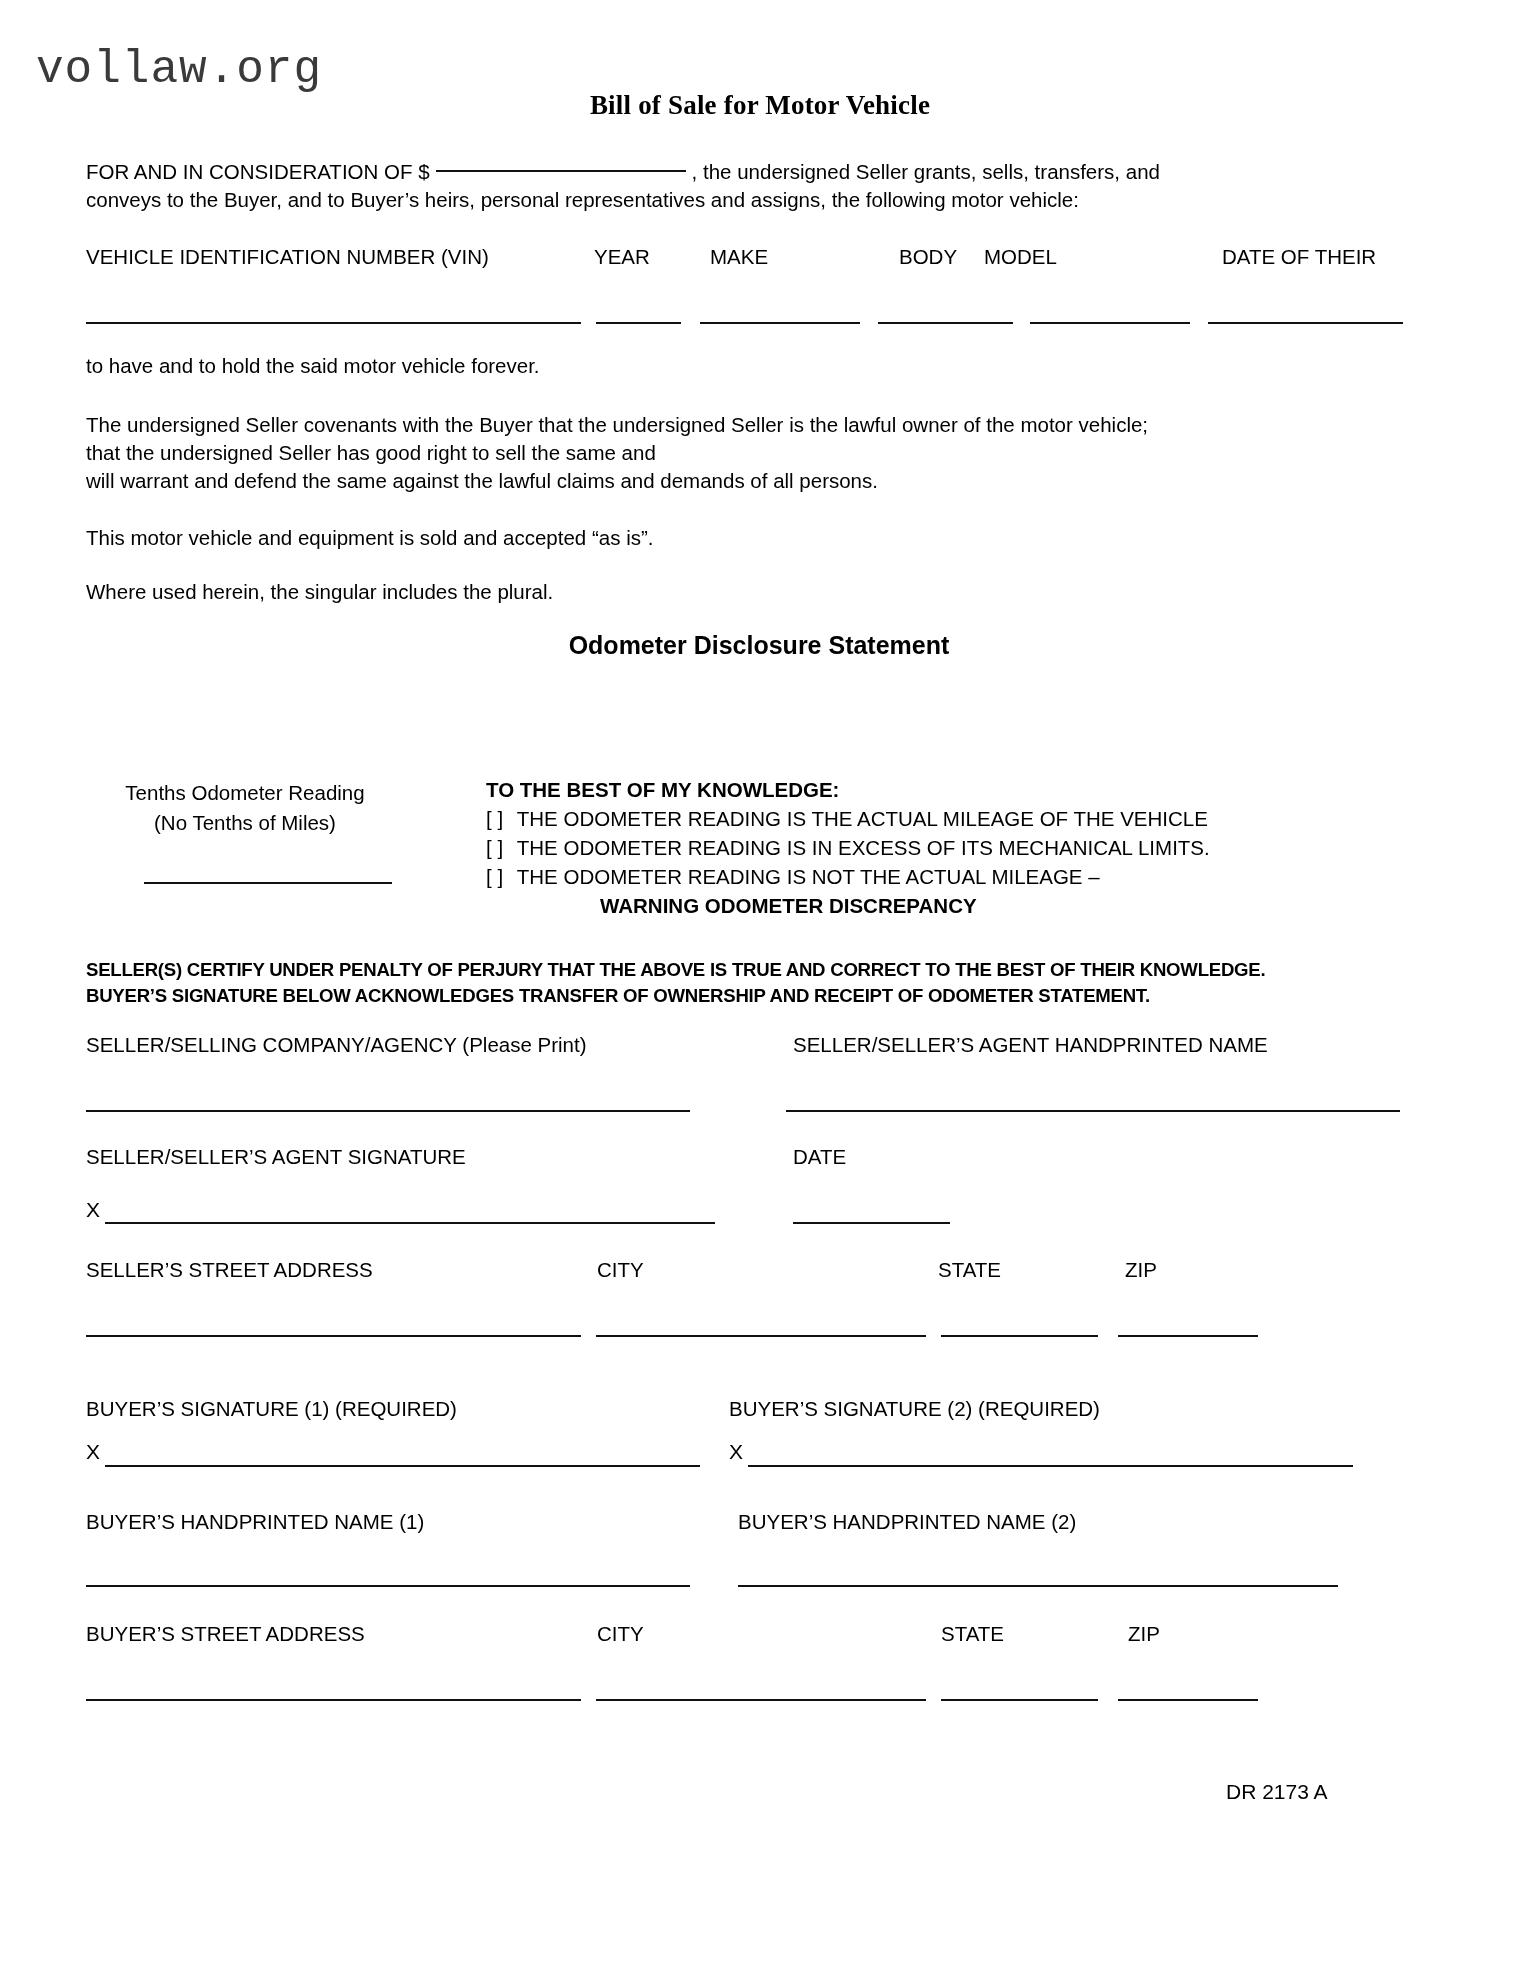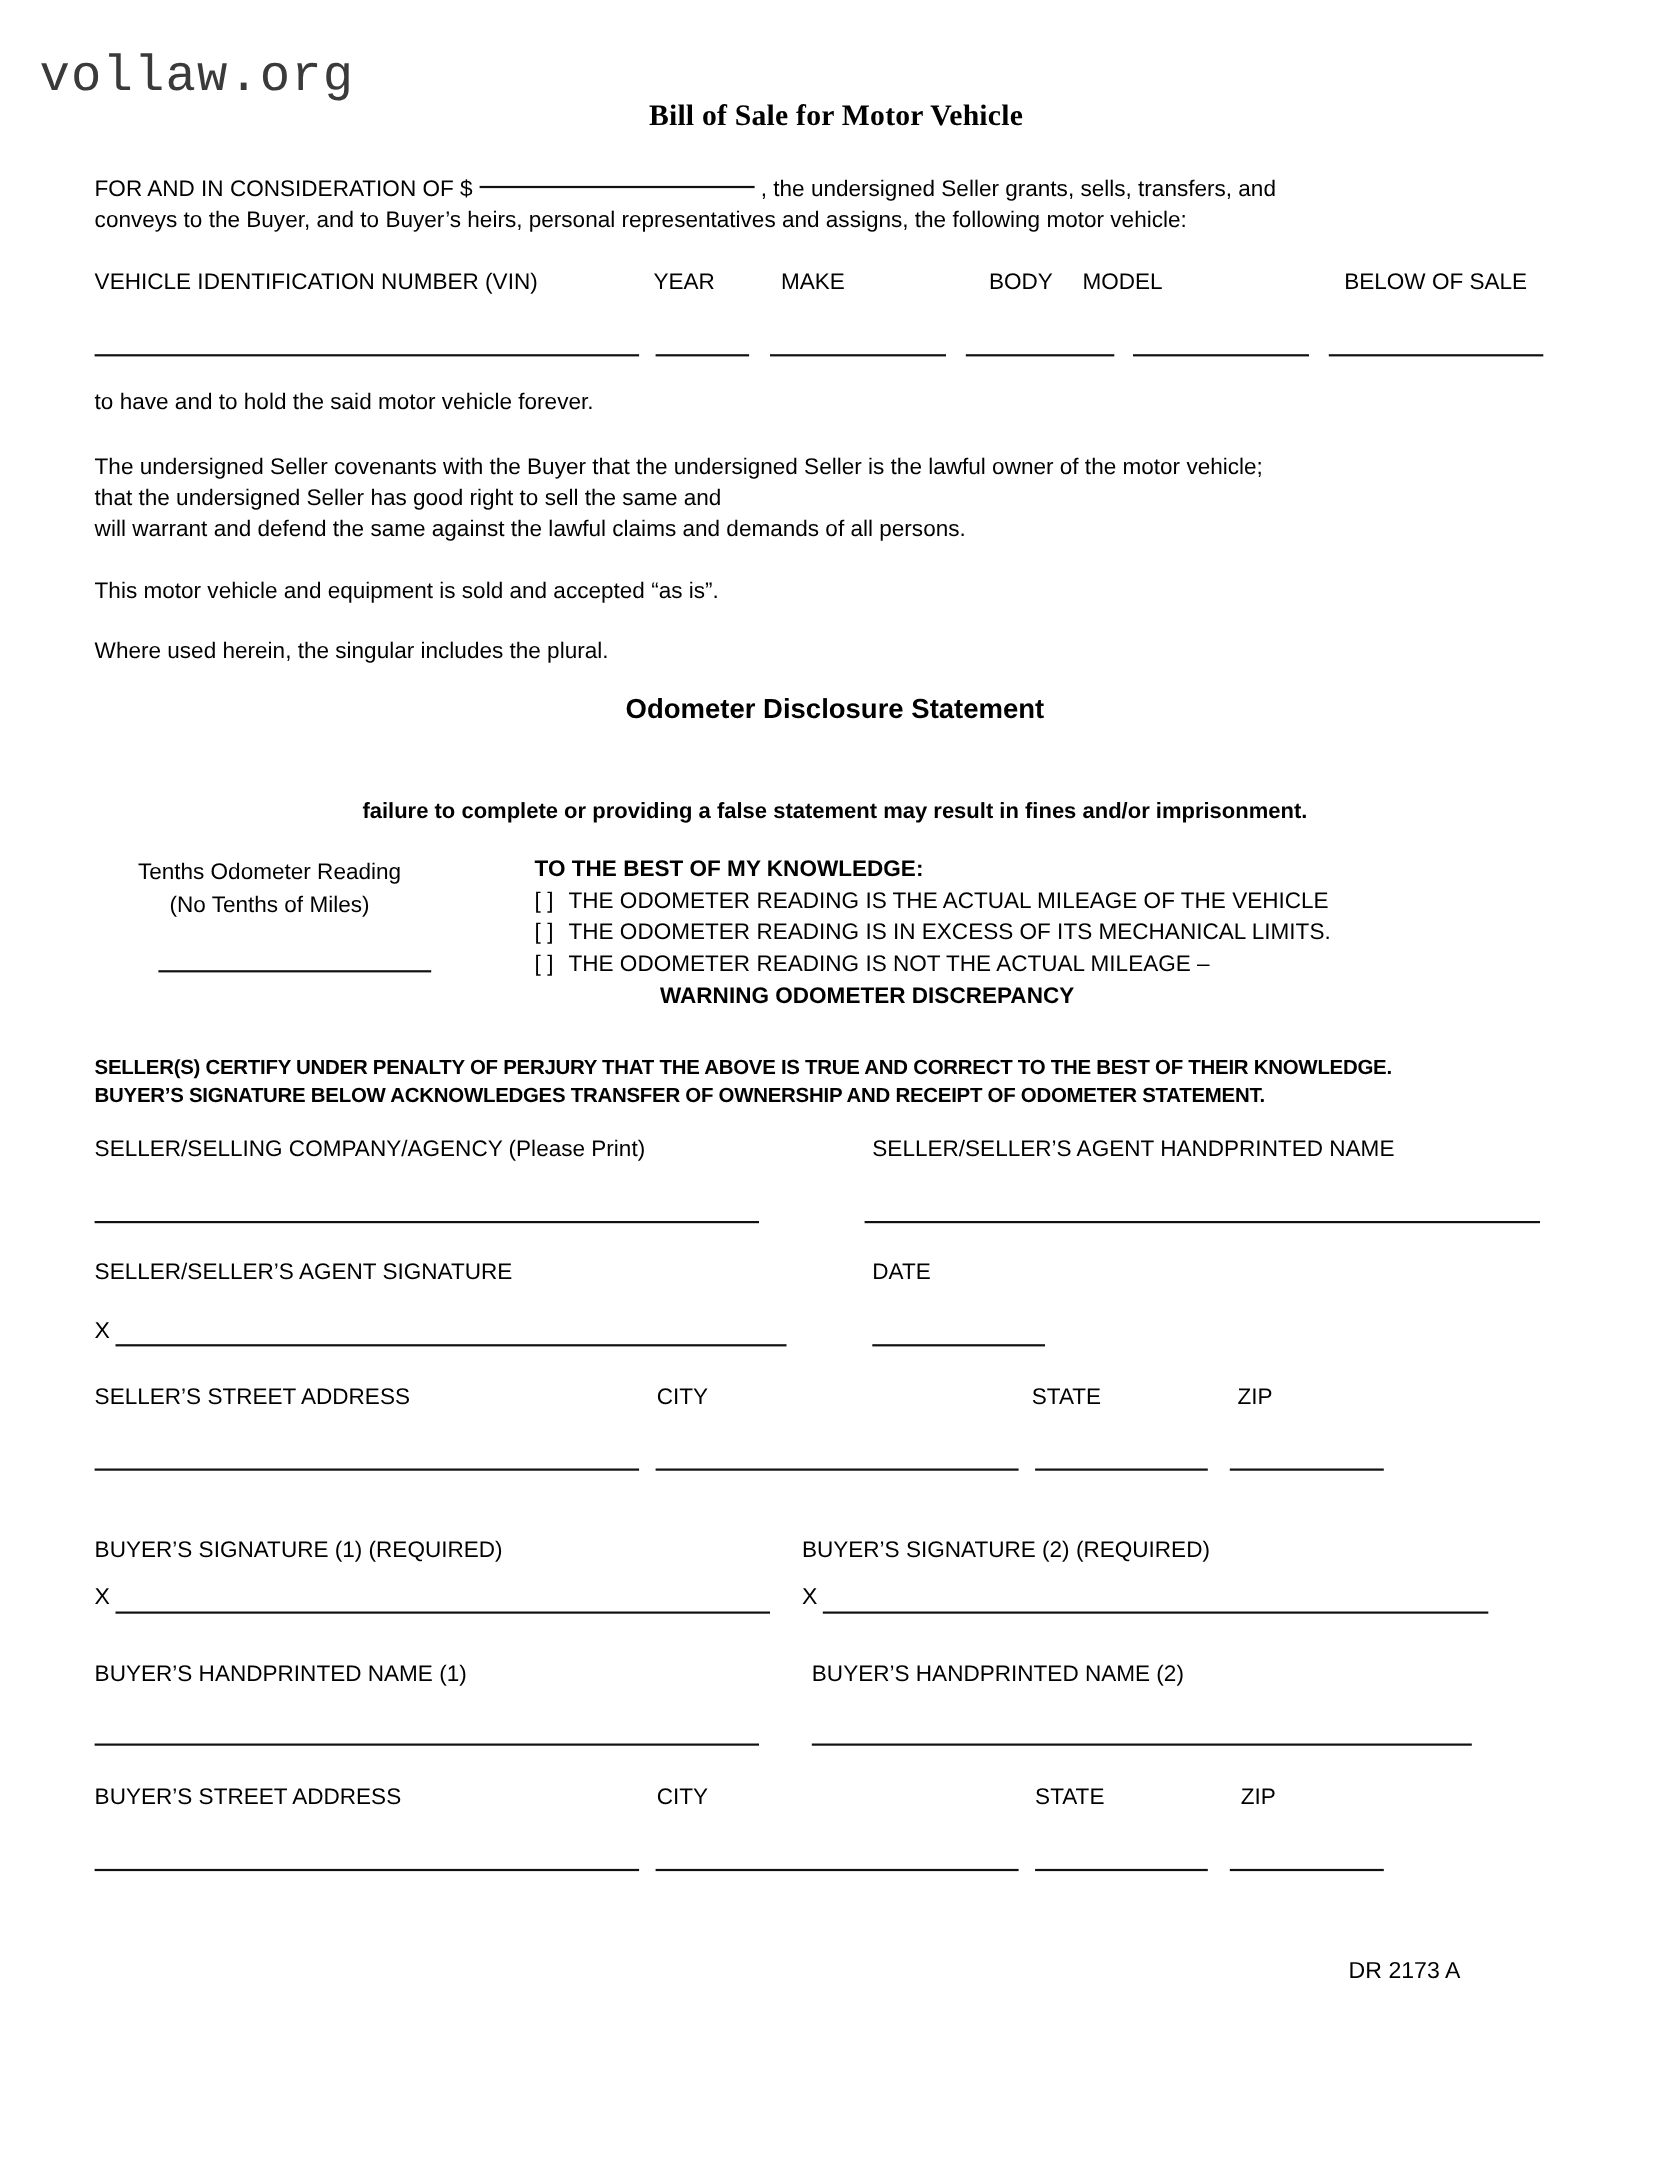--- a/index.html
+++ b/index.html
@@ -131,41 +131,40 @@
   <div class="body-text" style="left:86px; top:158px;">
     <span>FOR AND IN CONSIDERATION OF $</span><span class="rule" style="position:relative; display:inline-block; width:250px; vertical-align:middle; margin:0 6px 6px 6px; border-bottom:2.2px solid #111;"></span><span>, the undersigned Seller grants, sells, transfers, and</span>
   </div>
   <div class="body-text" style="left:86px; top:186px;">conveys to the Buyer, and to Buyer’s heirs, personal representatives and assigns, the following motor vehicle:</div>
 
   <div class="label" style="left:86px; top:245px;">VEHICLE IDENTIFICATION NUMBER (VIN)</div>
   <div class="label" style="left:594px; top:245px;">YEAR</div>
   <div class="label" style="left:710px; top:245px;">MAKE</div>
   <div class="label" style="left:899px; top:245px;">BODY</div>
   <div class="label" style="left:984px; top:245px;text-align:right;">MODEL</div>
-  <div class="label" style="left:1222px; top:245px;">BELOW OF SALE</div>
+  <div class="label" style="left:1222px; top:245px;">DATE OF THEIR</div>
 
   <div class="rule" style="left:86px;  top:322px; width:495px;"></div>
   <div class="rule" style="left:596px; top:322px; width:85px;"></div>
   <div class="rule" style="left:700px; top:322px; width:160px;"></div>
   <div class="rule" style="left:878px; top:322px; width:135px;"></div>
   <div class="rule" style="left:1030px;top:322px; width:160px;"></div>
   <div class="rule" style="left:1208px;top:322px; width:195px;"></div>
 
   <div class="body-text" style="left:86px; top:352px;">to have and to hold the said motor vehicle forever.</div>
 
   <div class="body-text" style="left:86px; top:411px;">The undersigned Seller covenants with the Buyer that the undersigned Seller is the lawful owner of the motor vehicle;</div>
   <div class="body-text" style="left:86px; top:439px;">that the undersigned Seller has good right to sell the same and</div>
   <div class="body-text" style="left:86px; top:467px;">will warrant and defend the same against the lawful claims and demands of all persons.</div>
 
   <div class="body-text" style="left:86px; top:524px;">This motor vehicle and equipment is sold and accepted “as is”.</div>
   <div class="body-text" style="left:86px; top:578px;">Where used herein, the singular includes the plural.</div>
 
   <div class="section-title" style="top:631px;">Odometer Disclosure Statement</div>
 
-  <div class="fed-note" style="top:724px;">failure to complete or providing a false statement may result in fines and/or imprisonment.</div>
 
   <div class="odo-left" style="left:80px; top:778px;">
     <div>Tenths Odometer Reading</div>
     <div>(No Tenths of Miles)</div>
   </div>
   <div class="rule" style="left:144px; top:882px; width:248px;"></div>
 
   <div class="odo-head" style="left:486px; top:778px;">TO THE BEST OF MY KNOWLEDGE:</div>
 
   <div class="odo-item" style="left:486px; top:807px;">

